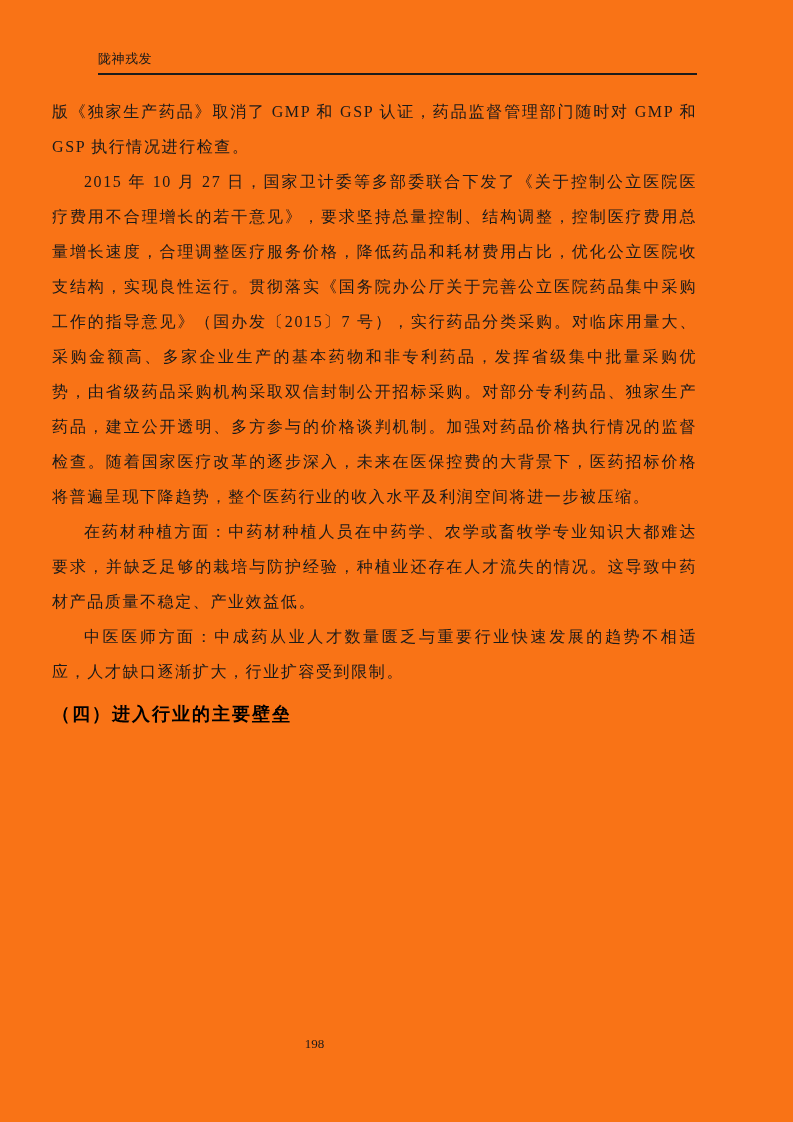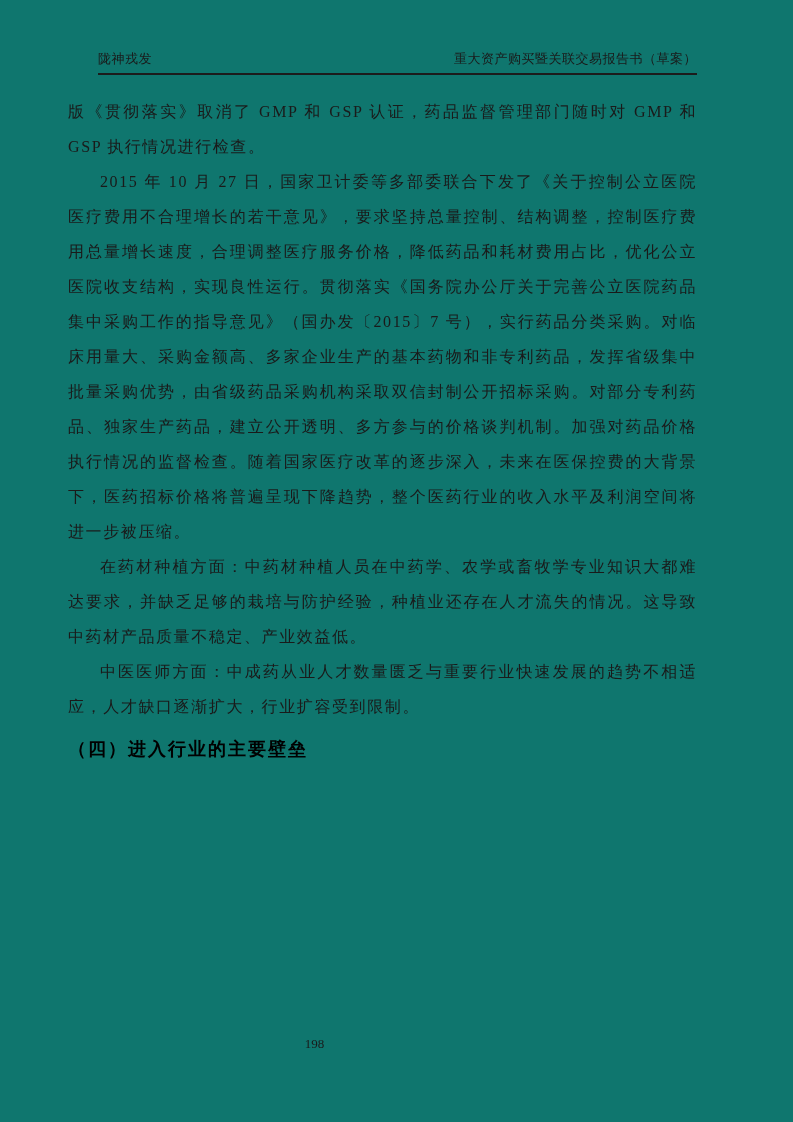--- a/index.html
+++ b/index.html
@@ -4,23 +4,23 @@
 <style>
   html, body {
     margin: 0;
     padding: 0;
     background: #ffffff;
   }
   .sheet {
     position: relative;
     width: 793px;
     height: 1122px;
-    background: #0f766e;
+    background: #f97316;
     box-sizing: border-box;
-    padding: 94px 96px 0 68px;
+    padding: 94px 96px 0 52px;
     overflow: hidden;
     outline: 1px solid #e4e4e4;
     font-family: "Liberation Serif", "DejaVu Serif", serif;
     color: #1a1a1a;
   }
   .page-header {
     position: absolute;
     top: 50px;
     left: 98px;
     right: 96px;
@@ -63,25 +63,24 @@
     color: #1a1a1a;
   }
 </style>
 </head>
 <body>
 
 <div class="sheet">
 
   <header class="page-header">
     <span>陇神戎发</span>
-    <span>重大资产购买暨关联交易报告书（草案）</span>
   </header>
 
   <main class="page-body">
-    <p class="para-flush">版《贯彻落实》取消了 GMP 和 GSP 认证，药品监督管理部门随时对 GMP 和 GSP 执行情况进行检查。</p>
+    <p class="para-flush">版《独家生产药品》取消了 GMP 和 GSP 认证，药品监督管理部门随时对 GMP 和 GSP 执行情况进行检查。</p>
 
 
     <p class="para-indent">2015 年 10 月 27 日，国家卫计委等多部委联合下发了《关于控制公立医院医疗费用不合理增长的若干意见》，要求坚持总量控制、结构调整，控制医疗费用总量增长速度，合理调整医疗服务价格，降低药品和耗材费用占比，优化公立医院收支结构，实现良性运行。贯彻落实《国务院办公厅关于完善公立医院药品集中采购工作的指导意见》（国办发〔2015〕7 号），实行药品分类采购。对临床用量大、采购金额高、多家企业生产的基本药物和非专利药品，发挥省级集中批量采购优势，由省级药品采购机构采取双信封制公开招标采购。对部分专利药品、独家生产药品，建立公开透明、多方参与的价格谈判机制。加强对药品价格执行情况的监督检查。随着国家医疗改革的逐步深入，未来在医保控费的大背景下，医药招标价格将普遍呈现下降趋势，整个医药行业的收入水平及利润空间将进一步被压缩。</p>
 
 
 
     <p class="para-indent">在药材种植方面：中药材种植人员在中药学、农学或畜牧学专业知识大都难达要求，并缺乏足够的栽培与防护经验，种植业还存在人才流失的情况。这导致中药材产品质量不稳定、产业效益低。</p>
 
 
     <p class="para-indent">中医医师方面：中成药从业人才数量匮乏与重要行业快速发展的趋势不相适应，人才缺口逐渐扩大，行业扩容受到限制。</p>

